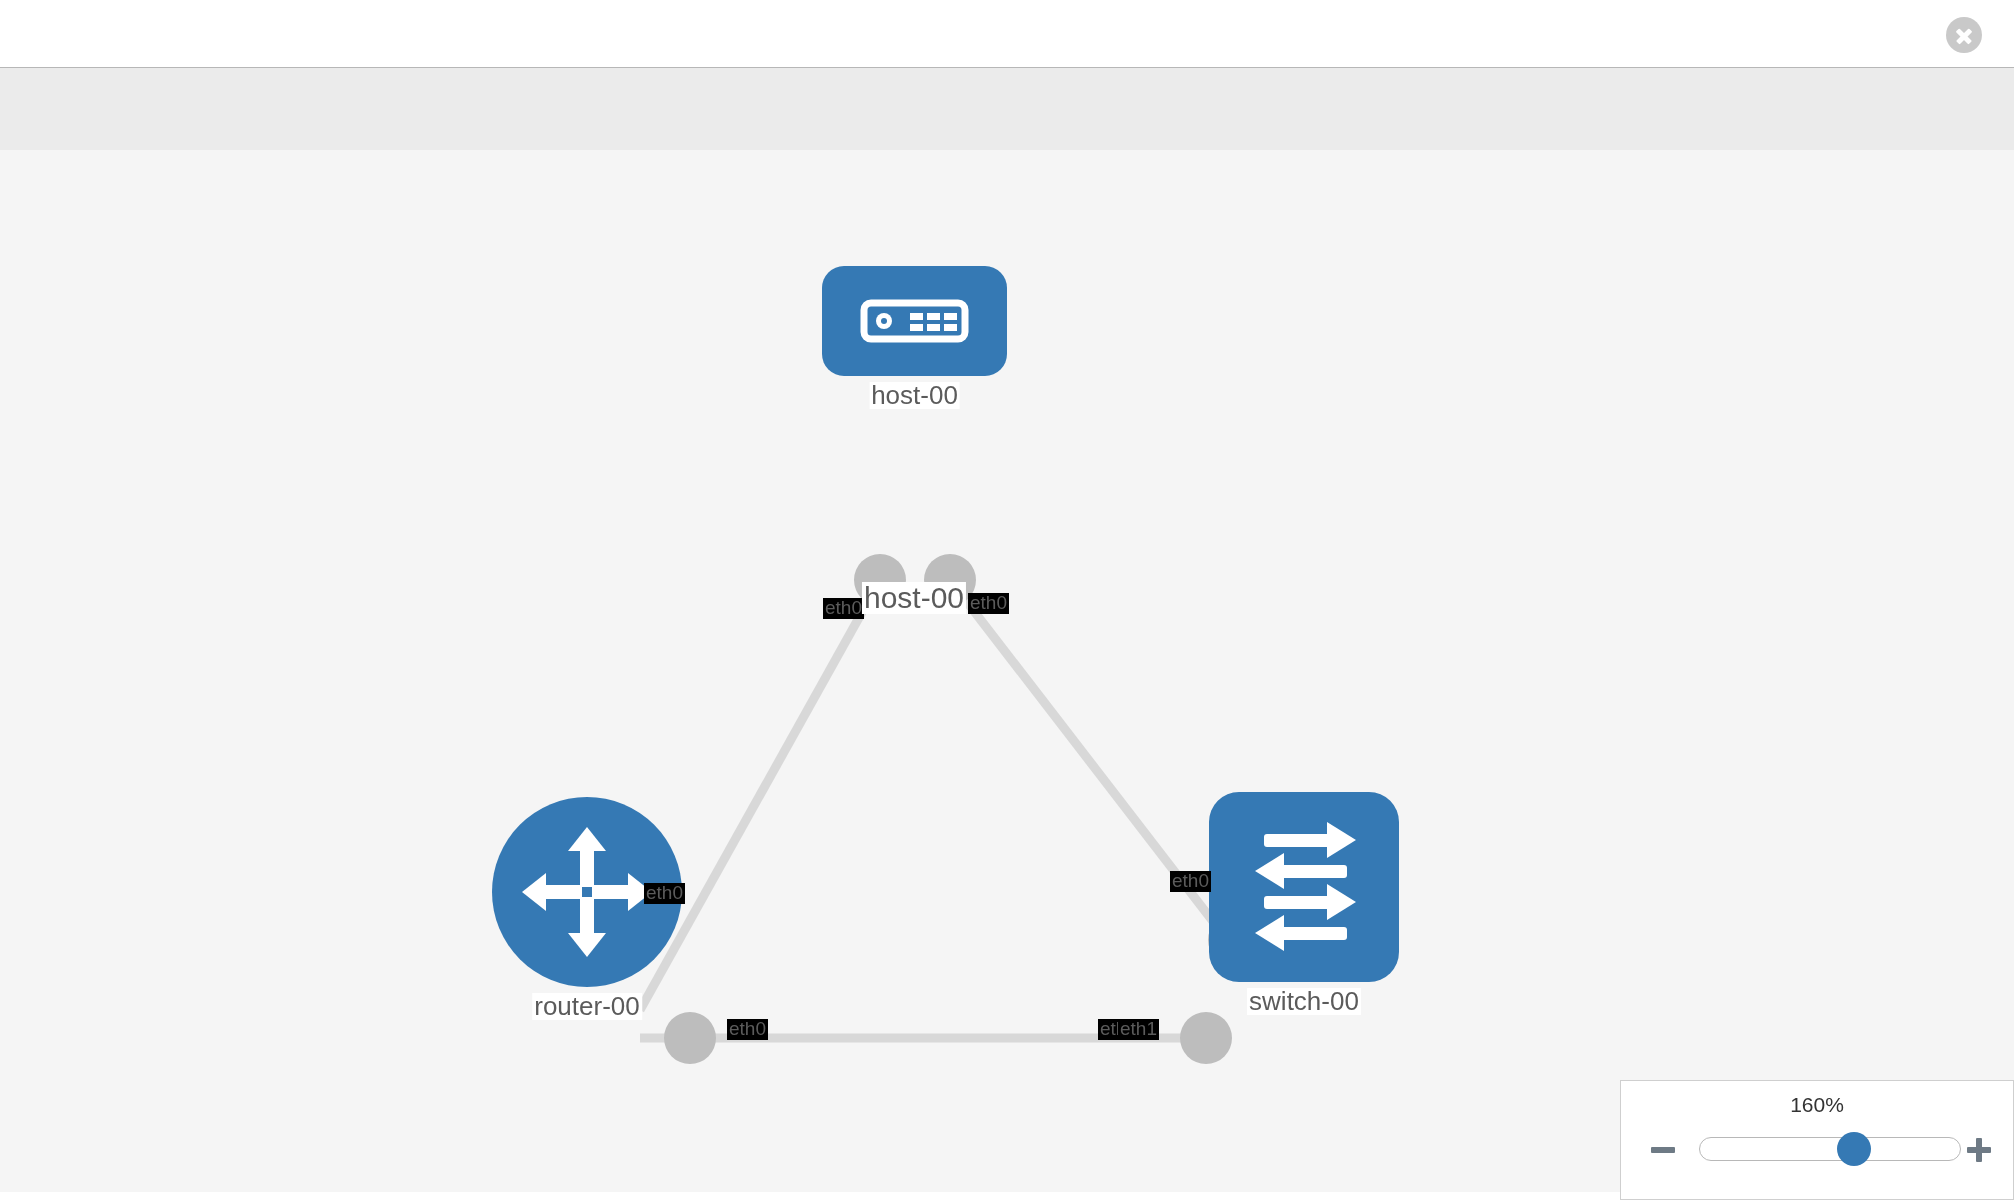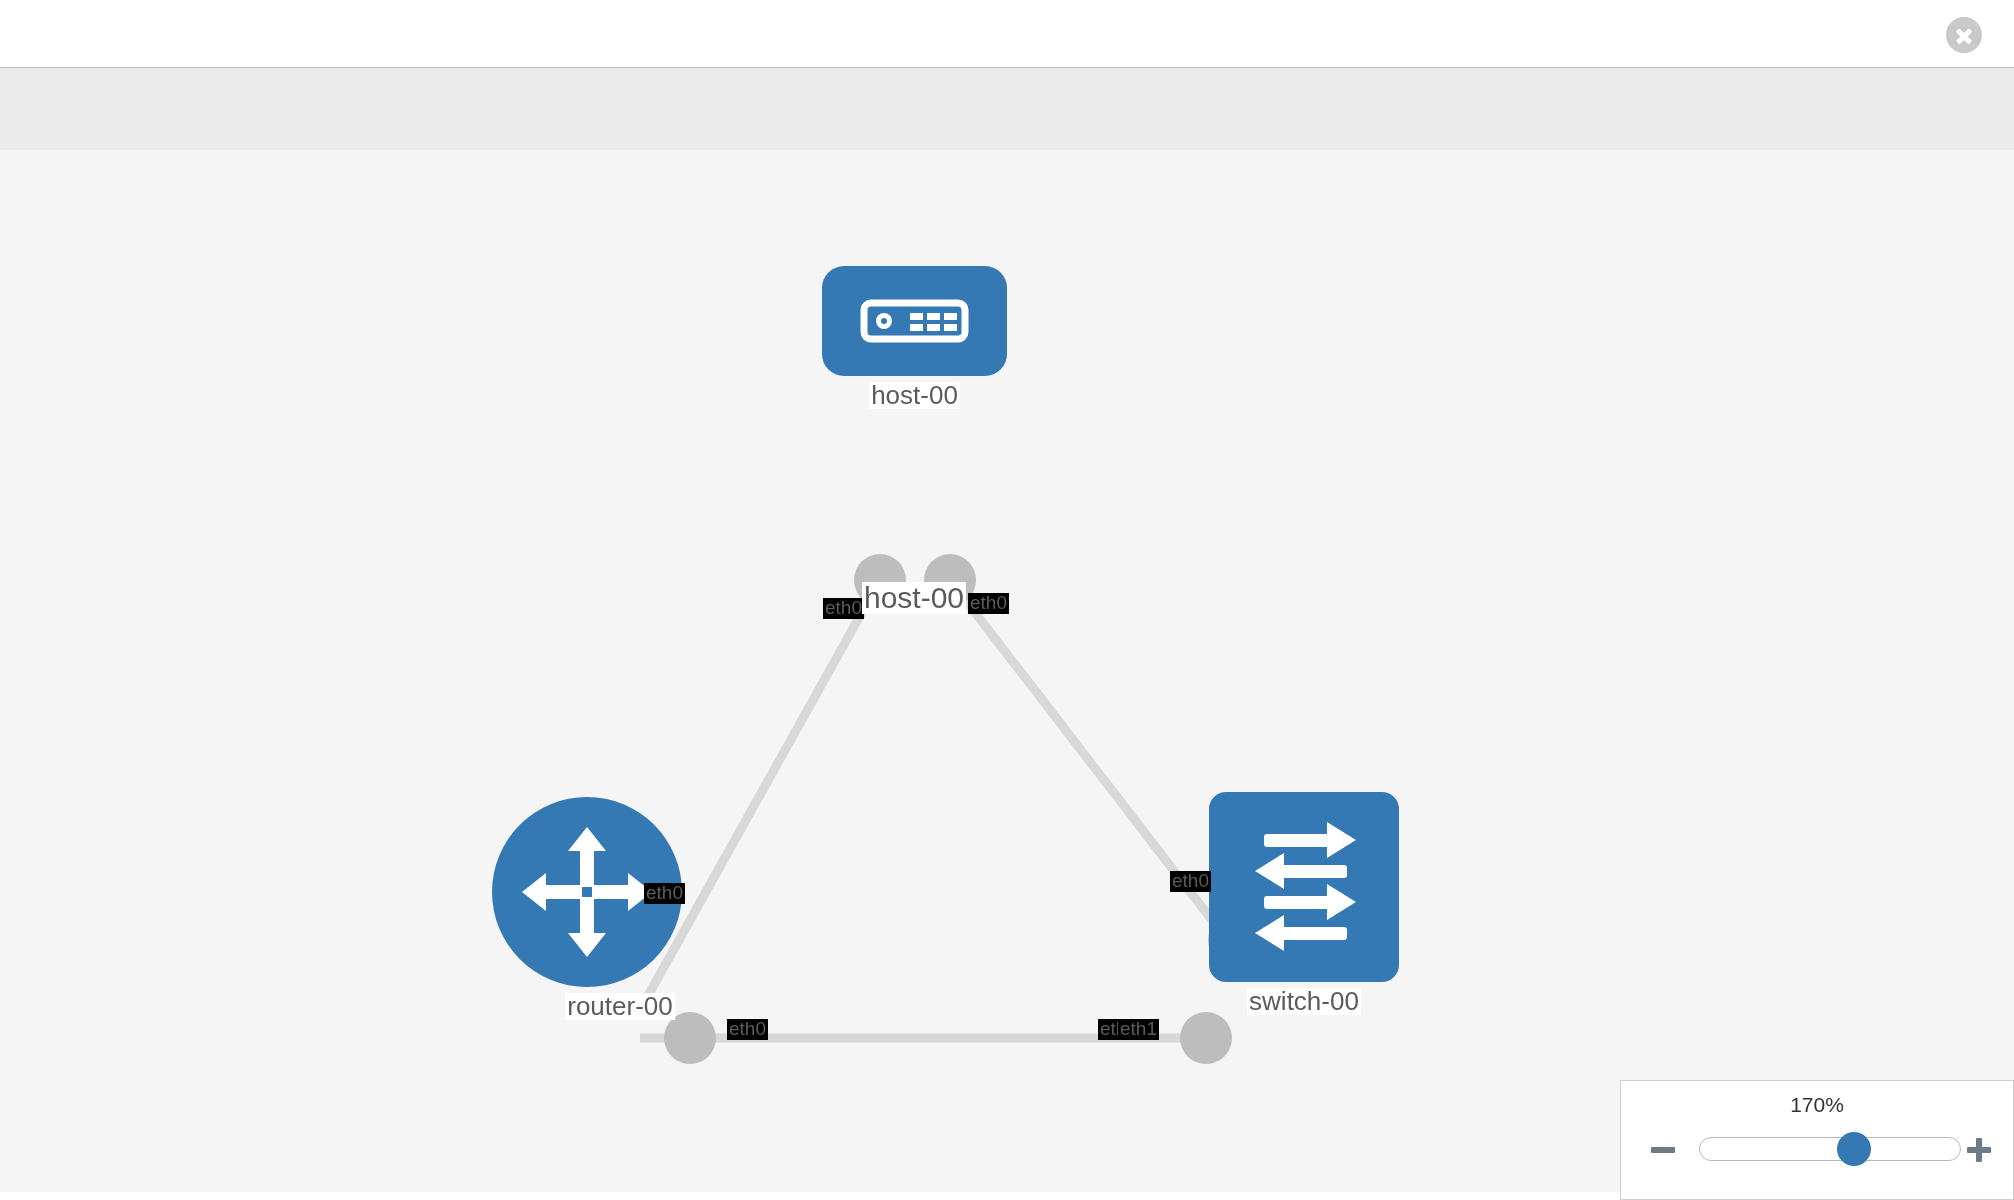--- a/index.html
+++ b/index.html
@@ -307,24 +307,24 @@
         <rect x="88" y="42" width="14" height="48"></rect>
         <polygon points="95,30 76,54 114,54"></polygon>
         <rect x="88" y="100" width="14" height="48"></rect>
         <polygon points="95,160 76,136 114,136"></polygon>
         <rect x="42" y="88" width="48" height="14"></rect>
         <polygon points="30,95 54,76 54,114"></polygon>
         <rect x="100" y="88" width="48" height="14"></rect>
         <polygon points="160,95 136,76 136,114"></polygon>
       </g>
     </svg>
-    <span class="node-label" style="top:196px;margin-left:33px;">router-00</span>
-  </div>
-
-  <div class="node node-shape-rect" style="left:1209px; top:642px; width:190px; height:190px; border-radius:17px;">
+    <span class="node-label" style="top:196px;">router-00</span>
+  </div>
+
+  <div class="node node-shape-rect" style="left:1209px; top:642px; width:190px; height:190px; border-radius:30px;">
     <svg viewBox="0 0 190 190" width="190" height="190" aria-hidden="true">
       <g fill="#ffffff">
         <rect x="55" y="42" width="76" height="13" rx="3"></rect>
         <polygon points="147,48 118,30 118,66"></polygon>
         <rect x="62" y="73" width="76" height="13" rx="3"></rect>
         <polygon points="46,79 75,61 75,97"></polygon>
         <rect x="55" y="104" width="76" height="13" rx="3"></rect>
         <polygon points="147,110 118,92 118,128"></polygon>
         <rect x="62" y="135" width="76" height="13" rx="3"></rect>
         <polygon points="46,141 75,123 75,159"></polygon>
@@ -338,21 +338,21 @@
   <span class="iface-label" style="left:644px;  top:733px;">eth0</span>
   <span class="iface-label" style="left:1170px; top:721px;">eth0</span>
   <span class="iface-label" style="left:727px;  top:869px;">eth0</span>
   <span class="iface-label" style="left:1098px; top:869px;">eth0</span>
   <span class="iface-label" style="left:1118px; top:869px;">eth1</span>
 
   <span class="node-label" style="left:914px; top:432px; transform:translateX(-50%); font-size:30px;">host-00</span>
 </div>
 
 <div class="zoom-panel">
-  <div class="zoom-level">170%</div>
+  <div class="zoom-level">160%</div>
   <div class="zoom-row">
     <div class="zoom-minus"></div>
     <div class="zoom-track">
       <div class="zoom-thumb" id="zoom-thumb" style="left: 136.8px;"></div>
     </div>
     <div class="zoom-plus"></div>
   </div>
 </div>
 
 </body></html>

